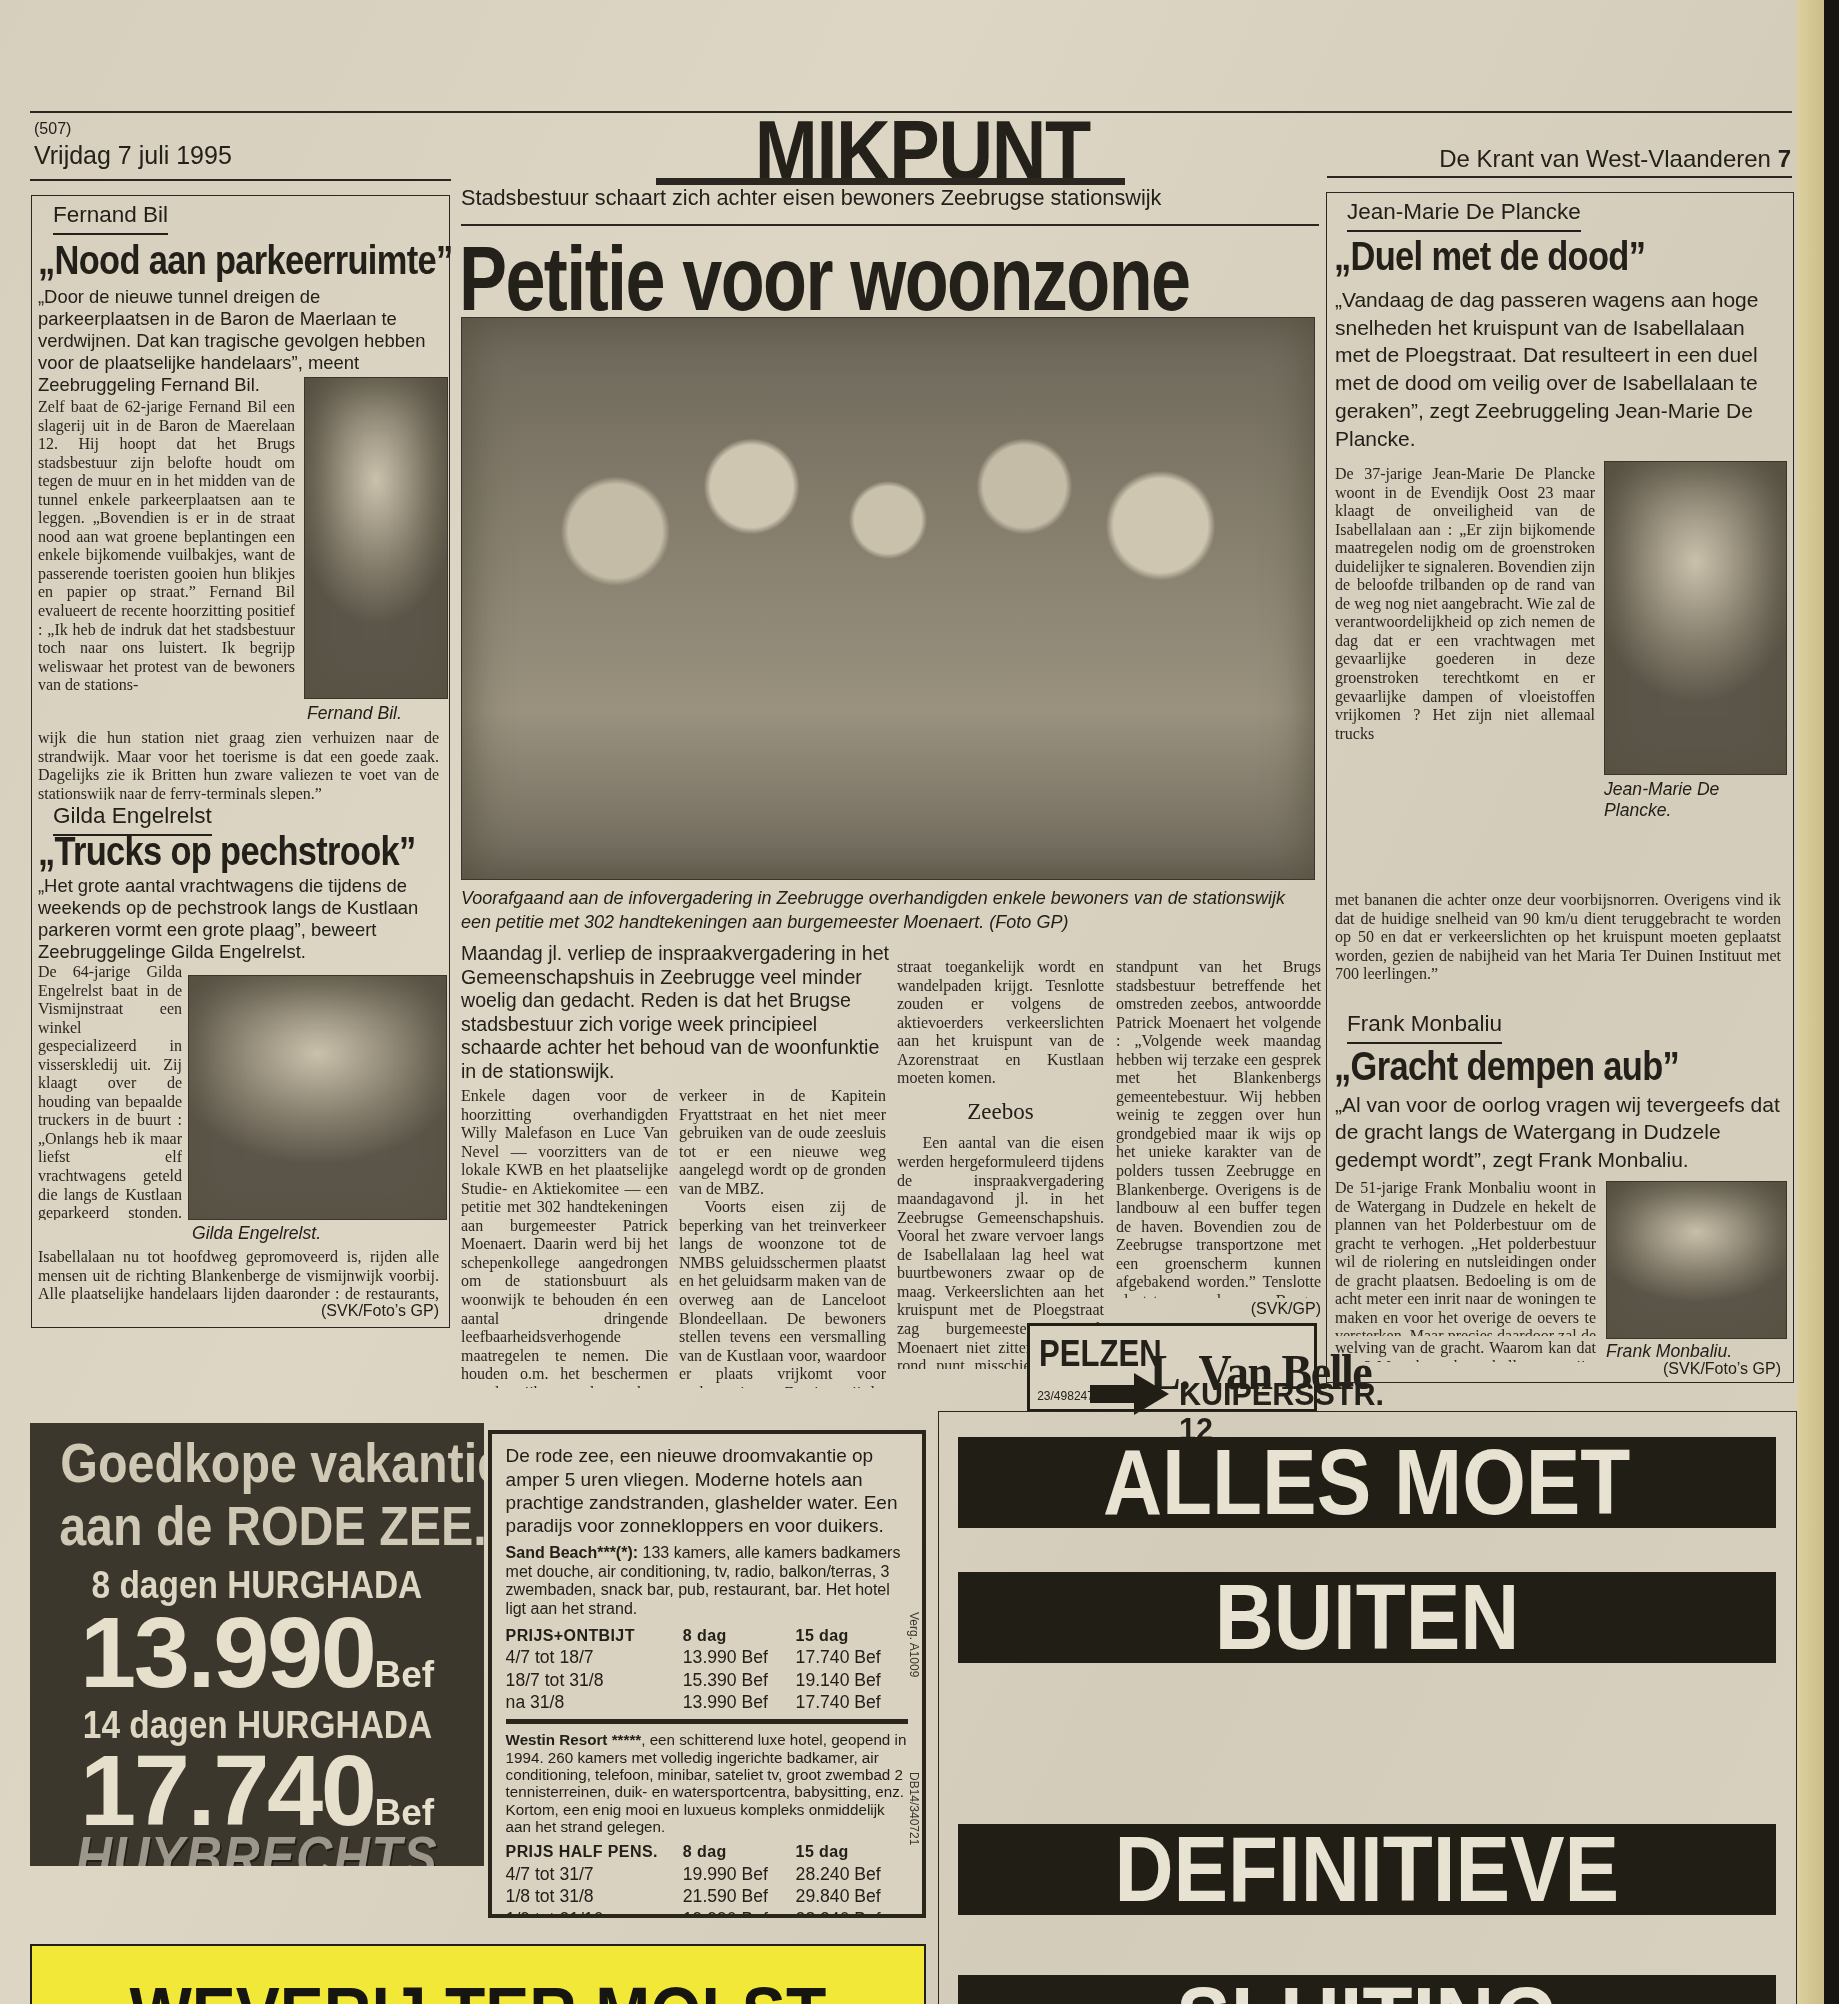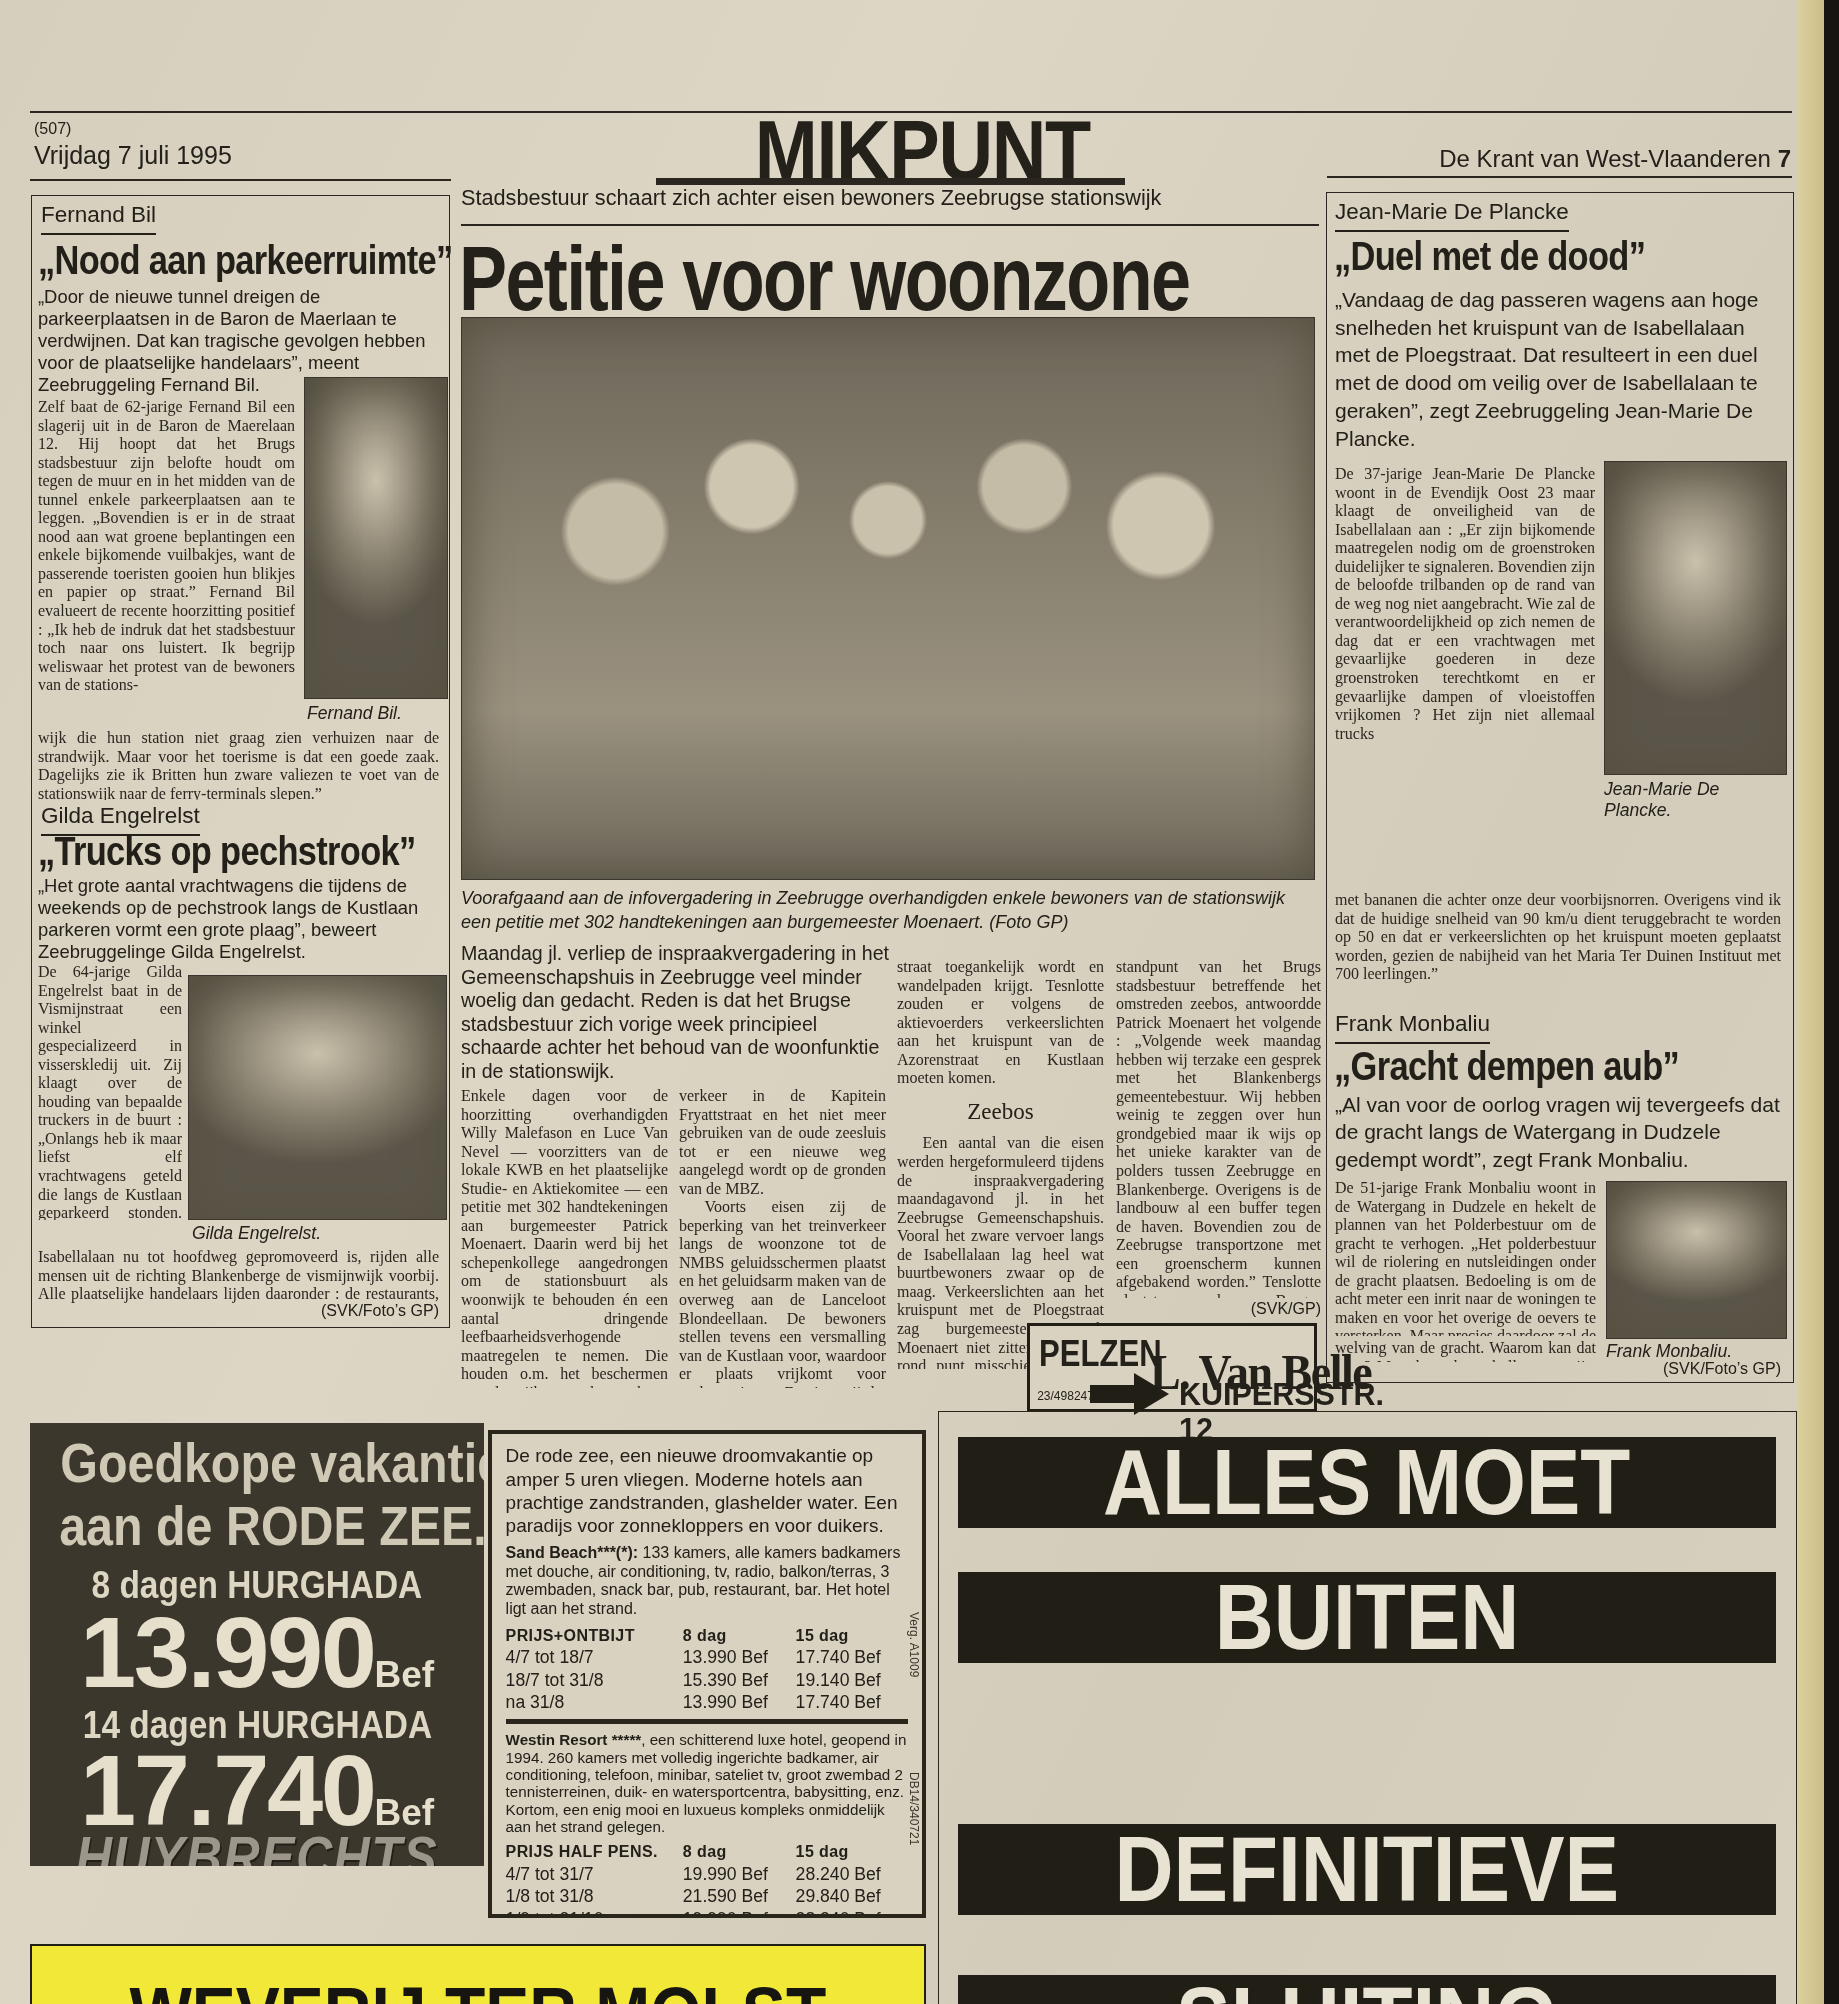--- a/index.html
+++ b/index.html
@@ -5,21 +5,21 @@
   html,body{margin:0;padding:0;}
   body{background:#16140f;font-family:"Liberation Sans",sans-serif;}
   .page{position:relative;width:1839px;height:2724px;background:
     linear-gradient(115deg,#d6cfbd 0%,#ddd6c4 30%,#d3ccba 62%,#d9d2c0 100%);
     overflow:hidden;color:#24211b;}
   .abs{position:absolute;}
   .rule{position:absolute;background:#2b2720;}
   .serif{font-family:"Liberation Serif",serif;text-align:justify;color:#2a2620;}
   .cond{display:inline-block;transform:scaleX(.84);transform-origin:0 50%;white-space:nowrap;}
   .condc{display:inline-block;transform:scaleX(.88);transform-origin:50% 50%;white-space:nowrap;}
-  .kicker{font-size:22.5px;color:#23201a;}
+  .kicker{font-size:22.5px;color:#23201a;margin-left:12px;}
   .kicker span{display:inline-block;border-bottom:2.4px solid #23201a;padding-bottom:4.8px;}
   .headline{font-weight:bold;font-size:41px;letter-spacing:-0.8px;color:#23201a;white-space:nowrap;}
   .intro{font-size:18.4px;line-height:1.2;color:#23201a;text-align:left;}
   .body{font-size:16px;line-height:1.16;overflow:hidden;}
   .caption{font-style:italic;font-size:17.6px;color:#23201a;}
   .photo{position:absolute;border:1.2px solid #3a362e;background:
     radial-gradient(ellipse 60% 45% at 50% 32%,#c9c1ab 0%,#a29a87 34%,#847d6c 60%,#5c564a 100%),
     #8a8375;box-shadow:inset 0 0 48px #55503f;}
   .photo-group{background:
     radial-gradient(circle at 18% 38%,#c4bca6 0 6%,transparent 7%),

